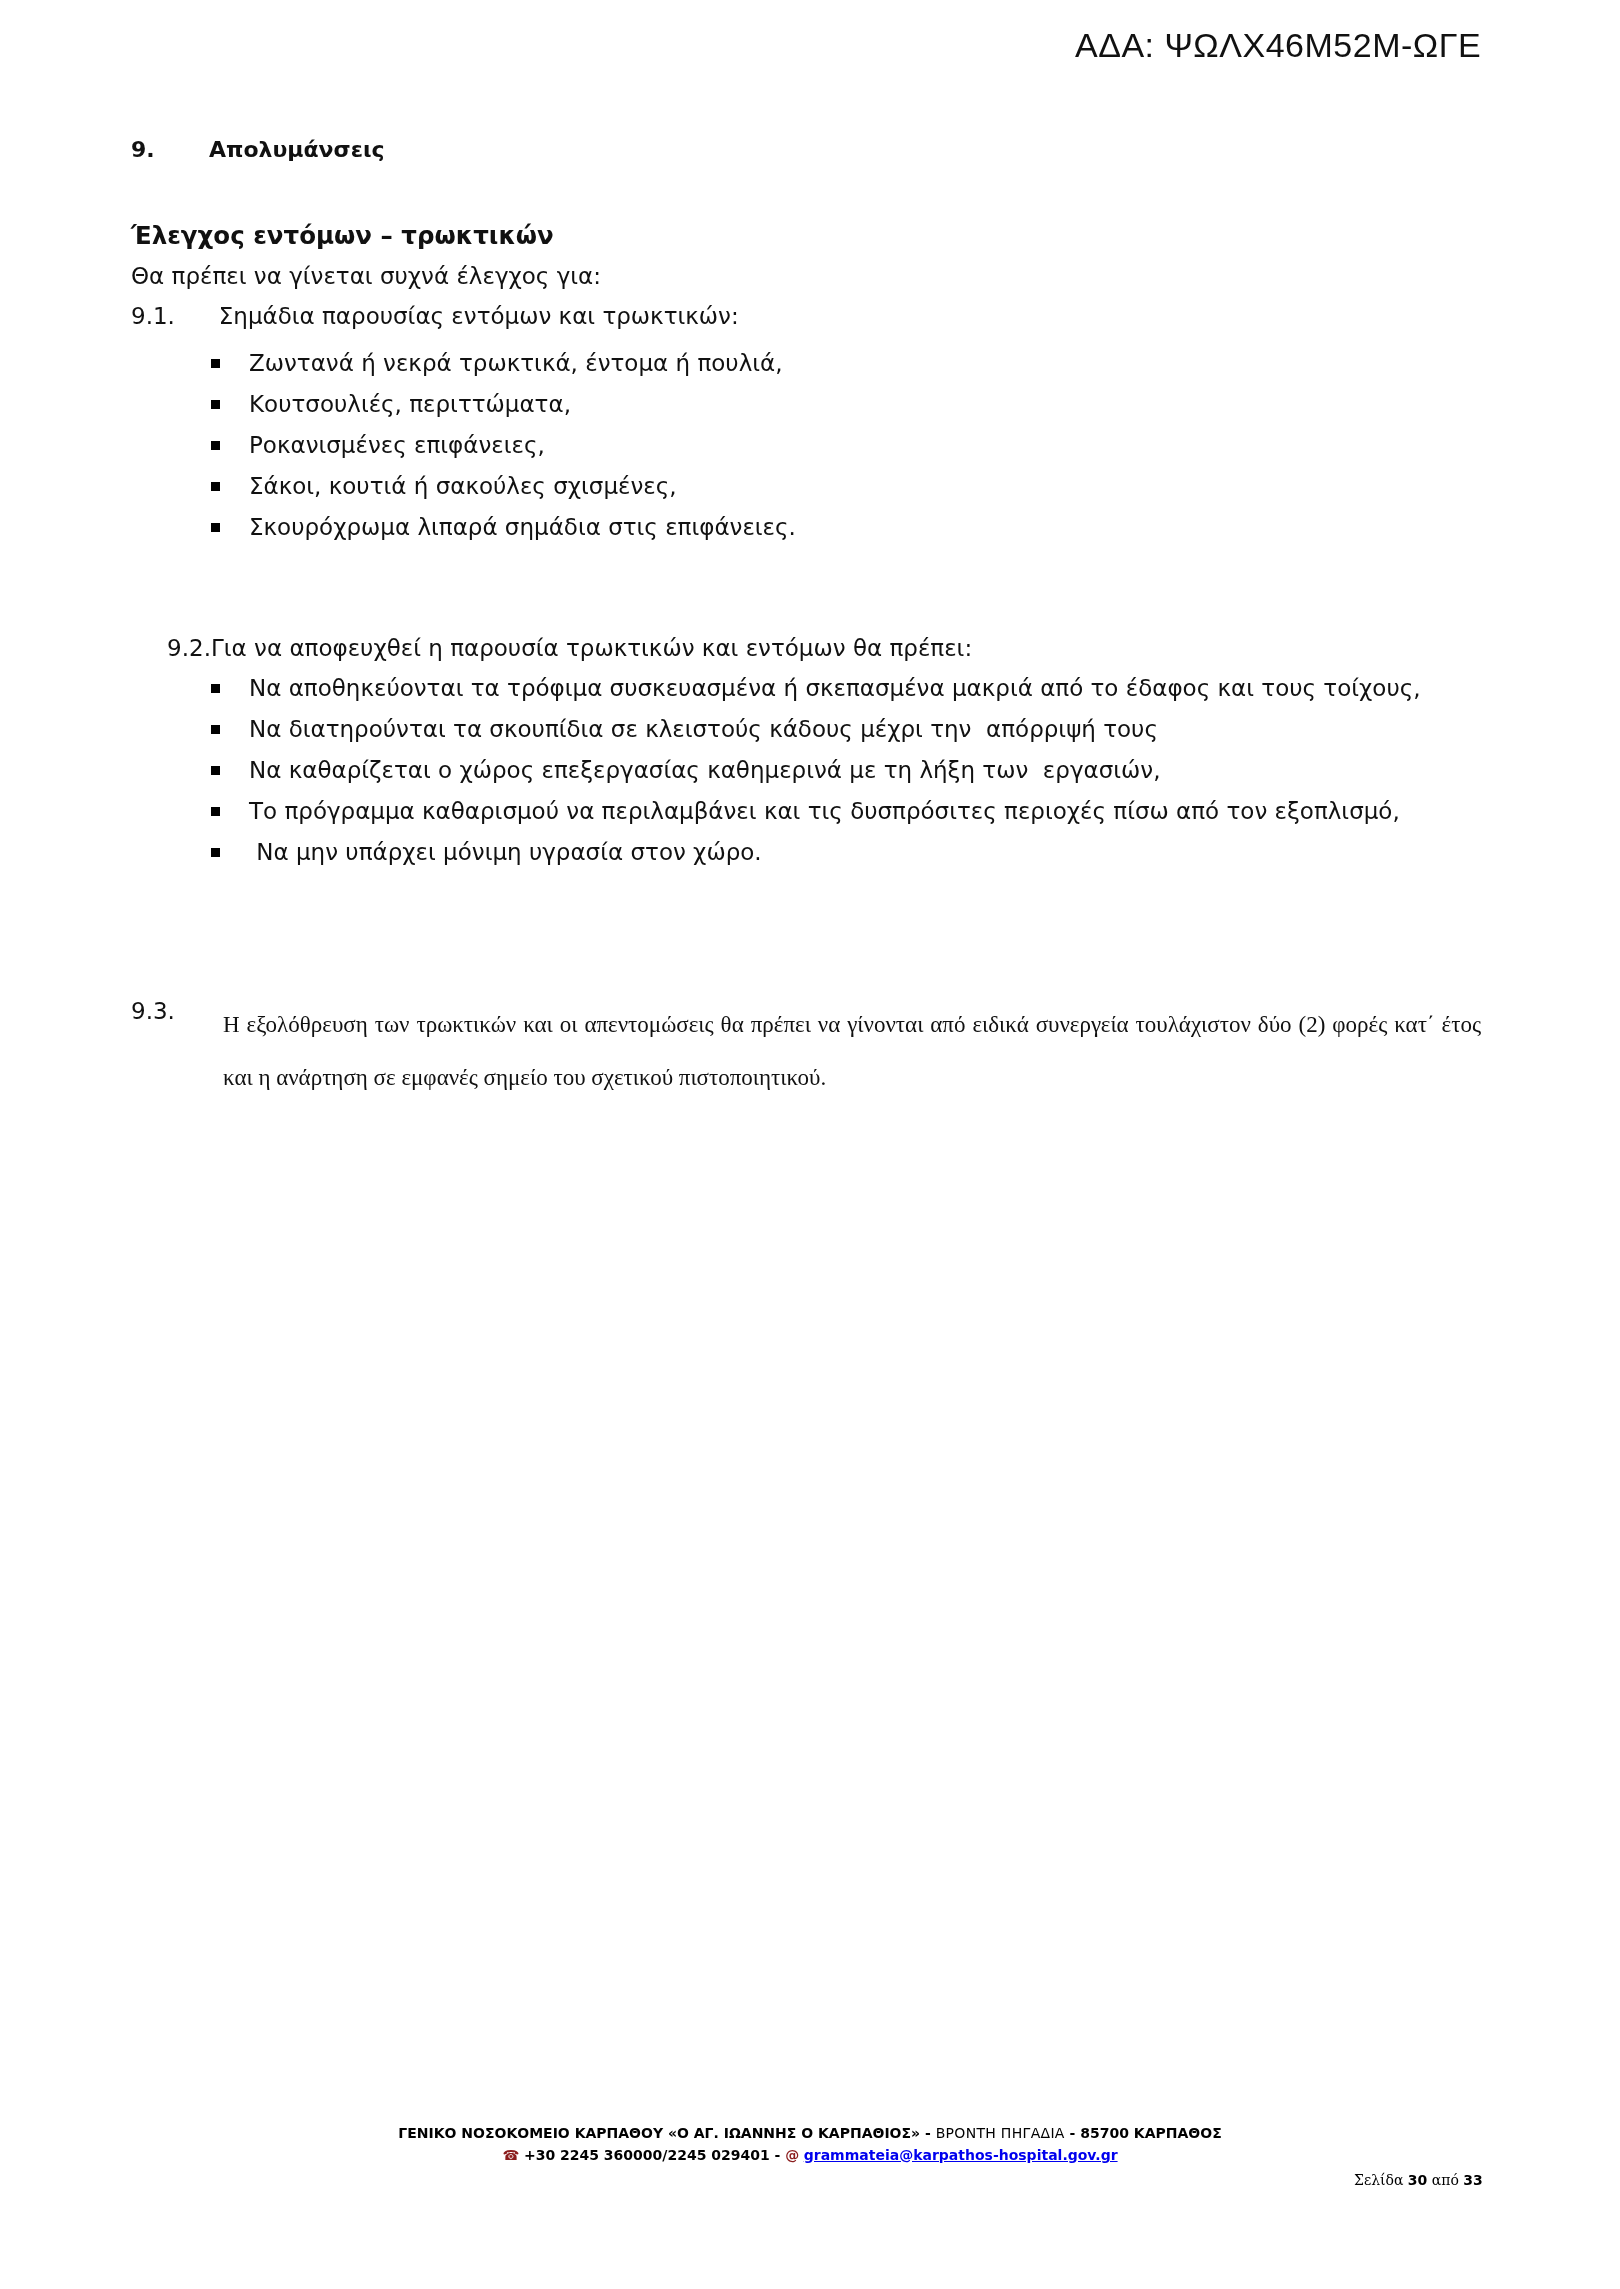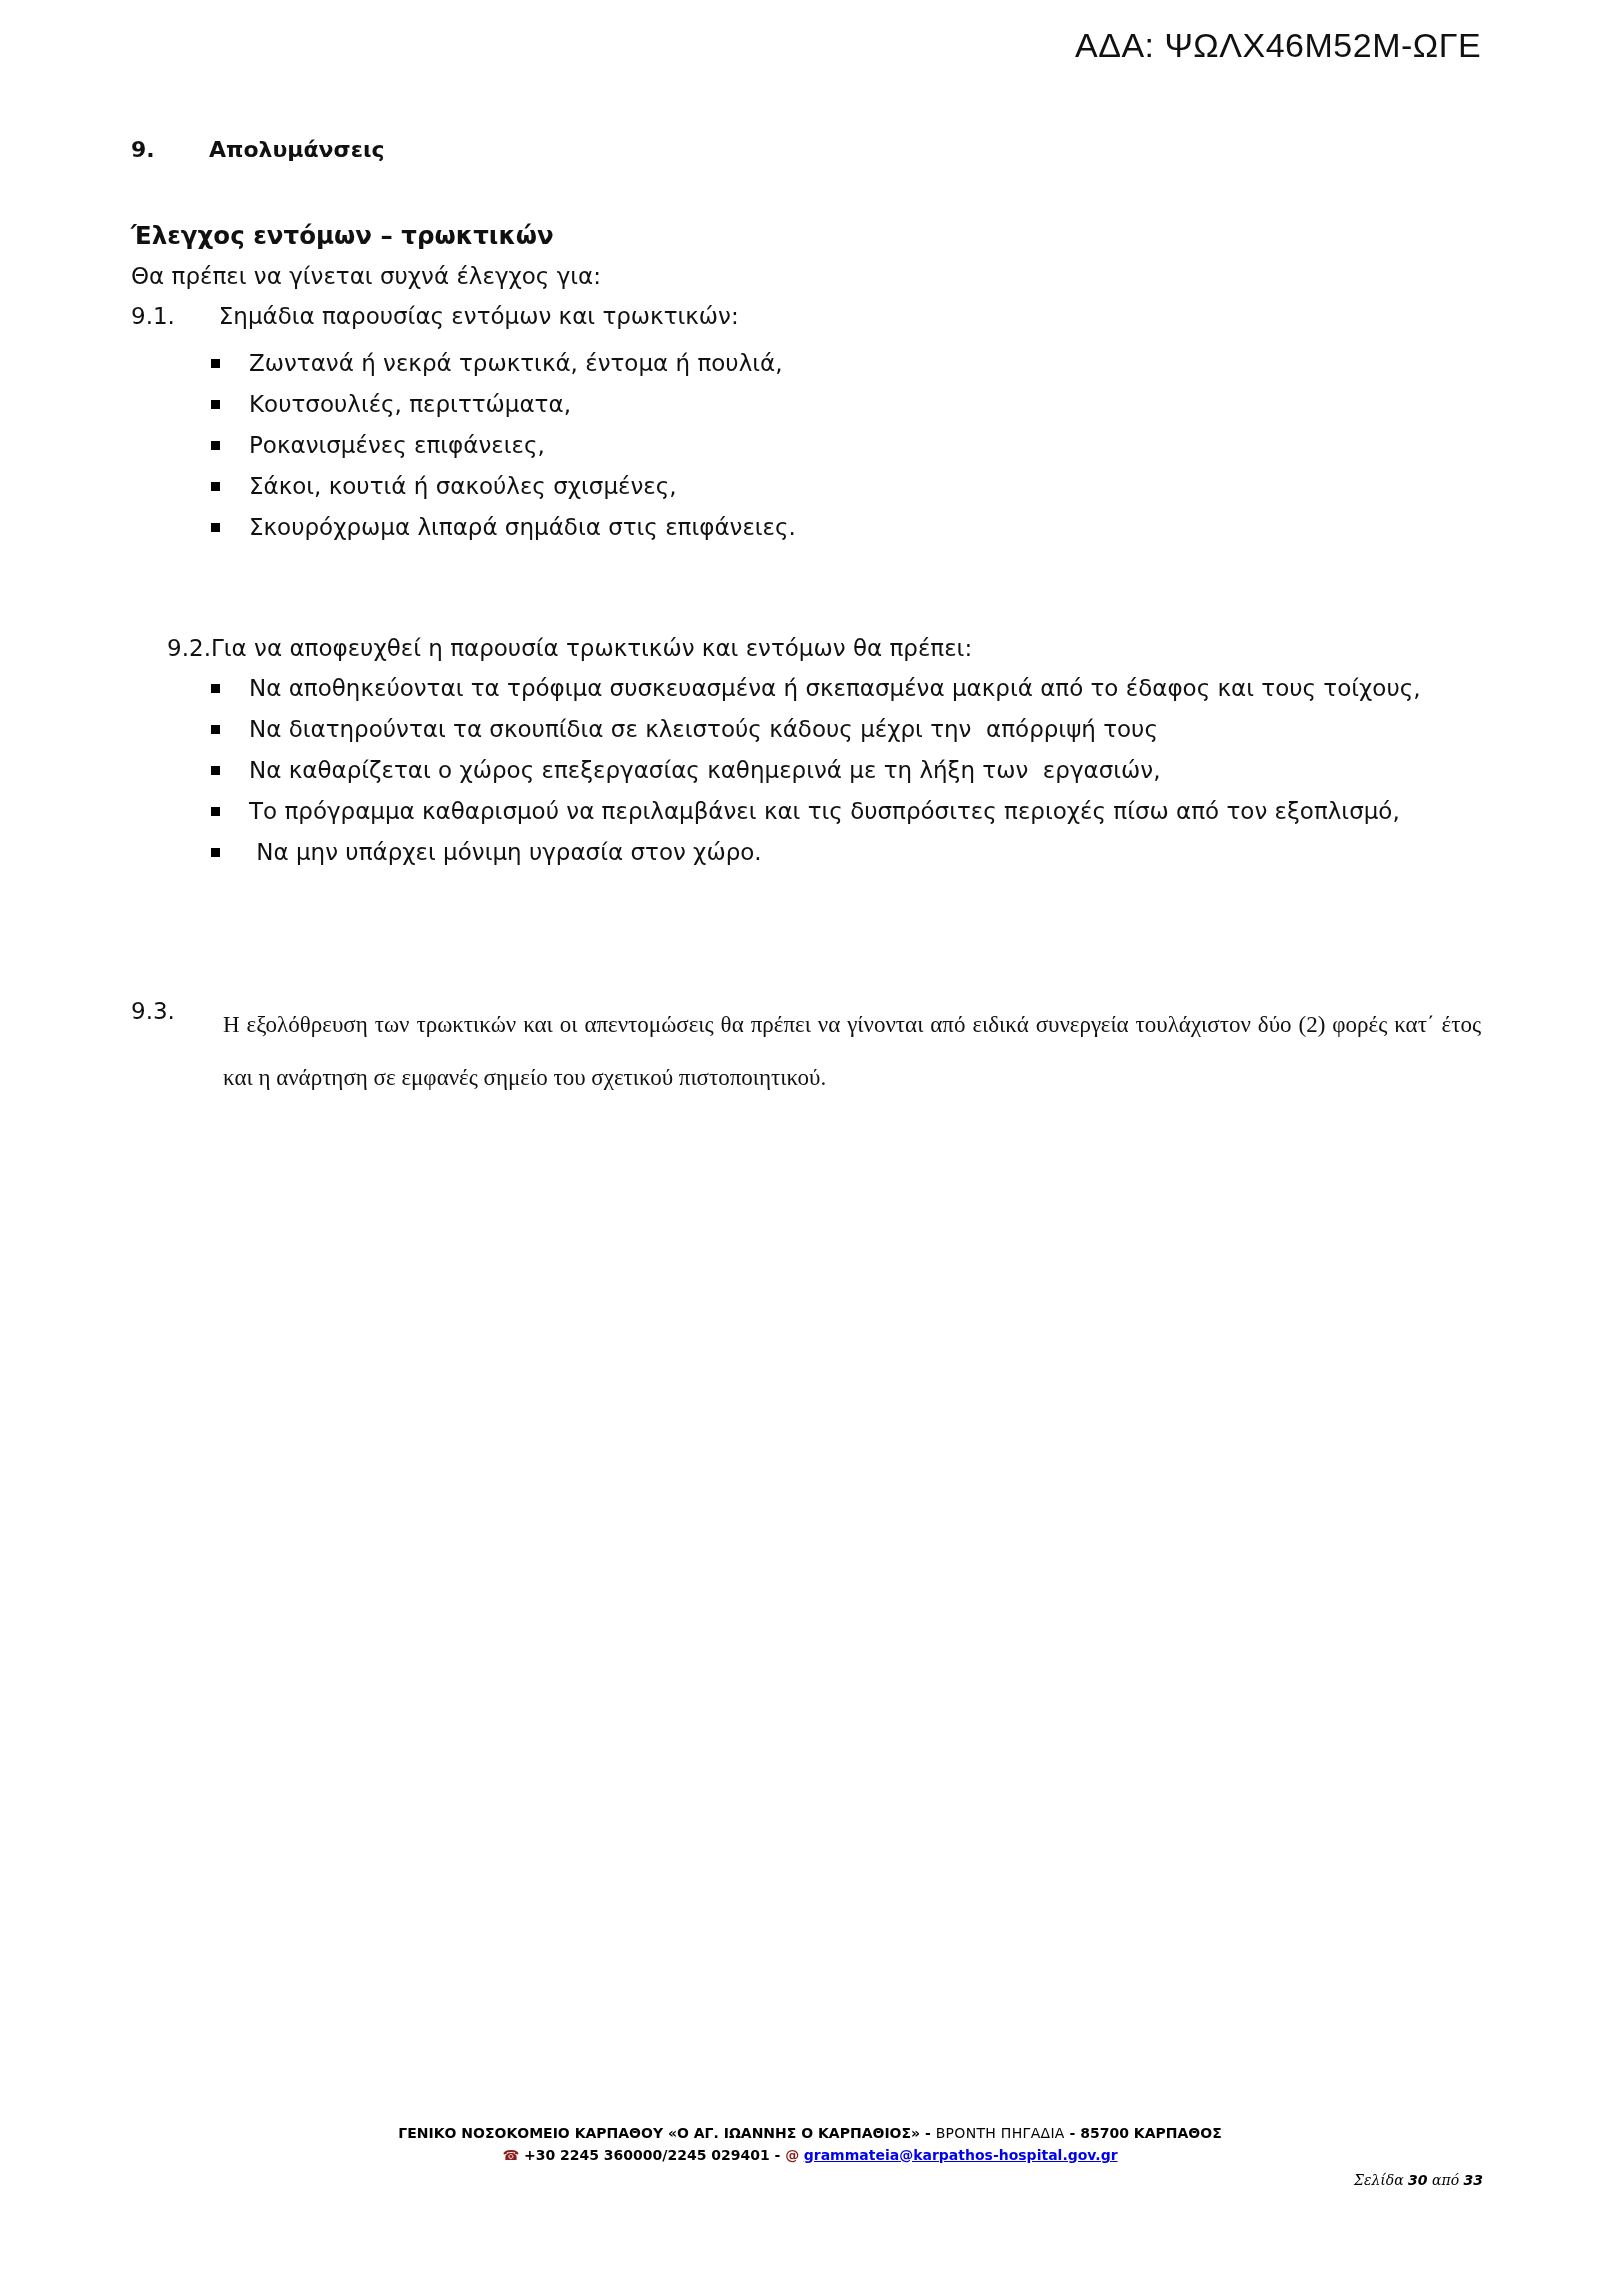--- a/index.html
+++ b/index.html
@@ -129,21 +129,20 @@
       font-weight: bold;
     }
     .page-num {
       position: absolute;
       top: 2172px;
       left: 1354px;
       font-family: "DejaVu Serif", serif;
       font-size: 14px;
       color: #000;
       white-space: nowrap;
-      font-style: italic;
     }
     .page-num b { font-family: "DejaVu Sans", sans-serif; }
   </style>
 </head>
 <body>
 
 <div class="ada">ΑΔΑ: ΨΩΛΧ46Μ52Μ-ΩΓΕ</div>
 
 <div class="content">
 

